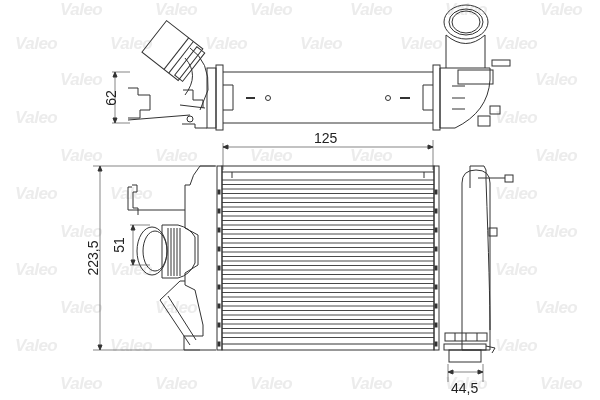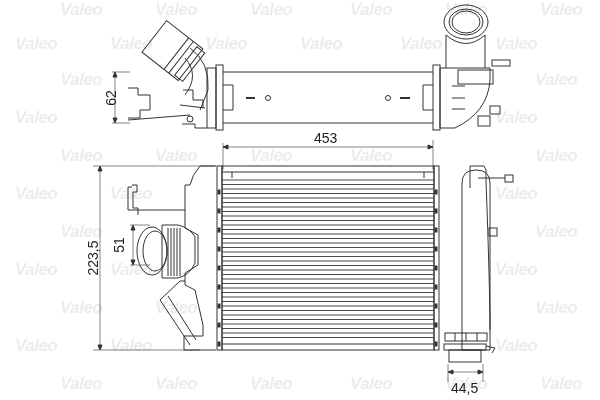--- a/index.html
+++ b/index.html
@@ -252,16 +252,16 @@
   <g>
     <line x1="448" y1="364" x2="448" y2="382" stroke-width="0.6"></line>
     <line x1="483" y1="364" x2="483" y2="382" stroke-width="0.6"></line>
     <line x1="450" y1="372" x2="481" y2="372" stroke-width="0.6"></line>
     <polygon points="448,372 453,370 453,374" fill="#333"></polygon>
     <polygon points="483,372 478,370 478,374" fill="#333"></polygon>
   </g>
 </svg>
 
 <div class="dim-label vert" style="left:96px; top:90px; width:30px; text-align:center;">62</div>
-<div class="dim-label" style="left:314px; top:130px;">453</div>
+<div class="dim-label" style="left:314px; top:130px;">125</div>
 <div class="dim-label vert" style="left:70px; top:250px; width:46px; text-align:center;">223,5</div>
 <div class="dim-label vert" style="left:107px; top:237px; width:24px; text-align:center;">51</div>
 <div class="dim-label" style="left:451px; top:380px;">44,5</div>
 
 </body></html>

